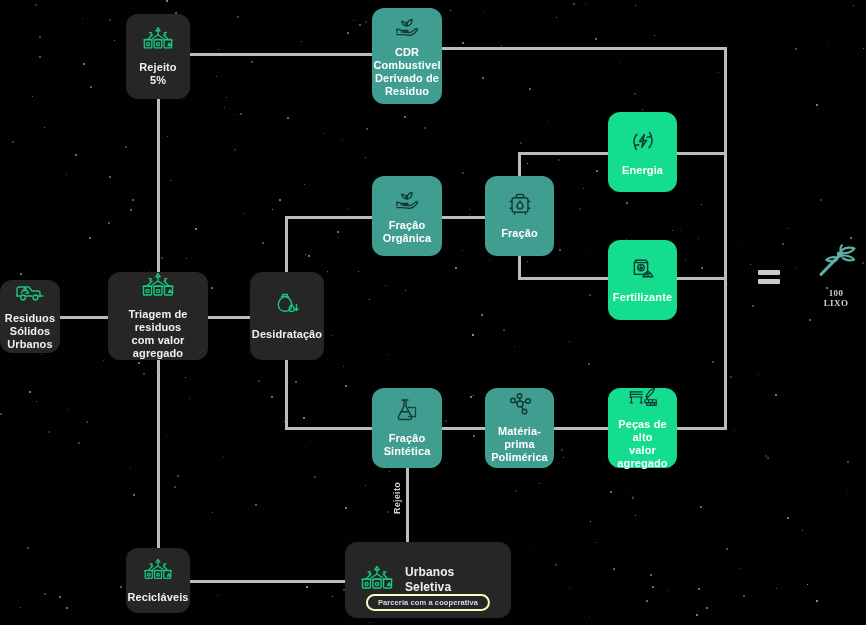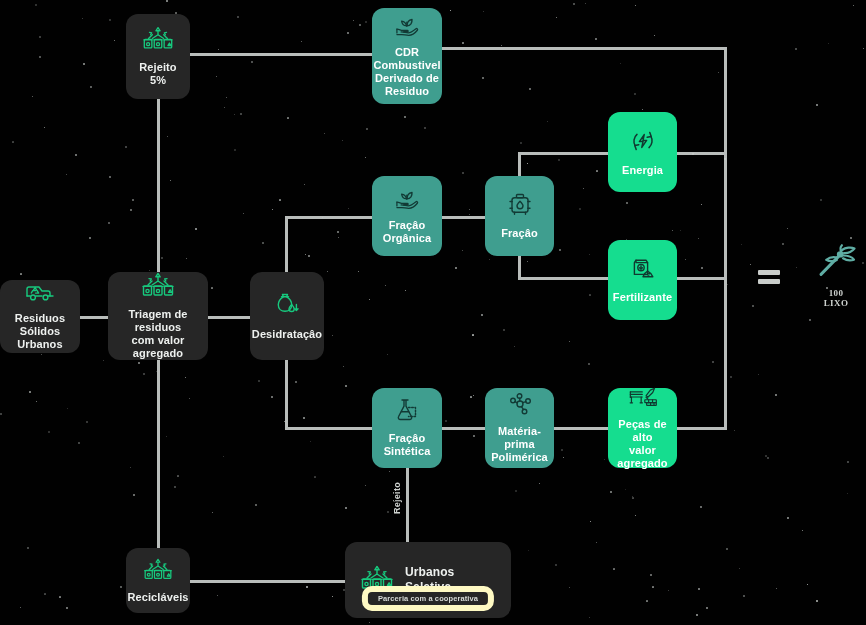--- a/index.html
+++ b/index.html
@@ -42,21 +42,21 @@
   
   .node.green{background:#15dd8f;color:#ffffff;}
   .node.green .ico svg{stroke:#103a30;}
 
   
   .node.row{flex-direction:row;justify-content:flex-start;gap:10px;padding:10px 14px;align-items:center;}
   .node.row .ico{margin-bottom:0;}
   .node.row .colcenter{display:flex;flex-direction:column;align-items:flex-start;}
   .node.row .lbl{text-align:left;font-size:12px;line-height:15px;}
   .badge{
-    margin-top:4px;border:6px solid #fef9c3;border-radius:10px;
+    margin-top:4px;border:2px solid #fef9c3;border-radius:10px;
     padding:2px 10px;font-size:7.5px;color:#d7dad7;font-weight:600;
     letter-spacing:.1px;white-space:nowrap;
   }
 
   
   .edgelbl{
     position:absolute;z-index:6;color:#cfd3d0;font-size:9px;font-weight:700;
     writing-mode:vertical-rl;transform:rotate(180deg);letter-spacing:.3px;
   }
 
@@ -103,21 +103,21 @@
   <div class="ln h" style="left:676px;top:152px;width:51px;"></div>
   <div class="ln h" style="left:676px;top:277px;width:51px;"></div>
   <div class="ln h" style="left:676px;top:427px;width:51px;"></div>
 
   <div class="ln h" style="left:190px;top:580px;width:155px;"></div>
 
   <div class="ln v" style="left:406px;top:468px;height:76px;"></div>
 
   <div class="edgelbl" style="left:392px;top:482px;">Rejeito</div>
 
-  <div class="node dark" style="left:0px;top:280px;width:80px;height:73px;">
+  <div class="node dark" style="left:0px;top:280px;width:60px;height:73px;">
     <span class="ico">
       <svg width="30" height="20" viewBox="0 0 30 20" fill="none" stroke-width="1.4" stroke-linecap="round" stroke-linejoin="round">
         <path d="M2 14V7a2 2 0 0 1 2-2h10l3 4h6a2 2 0 0 1 2 2v3"></path>
         <path d="M2 14h3M11 14h6M23 14h5"></path>
         <circle cx="8" cy="15.4" r="2.4"></circle>
           <circle cx="20.5" cy="15.4" r="2.4"></circle>
         <path d="M8.5 8.2l1.6-2.6 1.5 2.5M6.3 11l1.4-2.4h3M12.3 8.8l1.3 2.3h-3"></path>
       </svg>
     </span>
     <span class="lbl">Residuos

